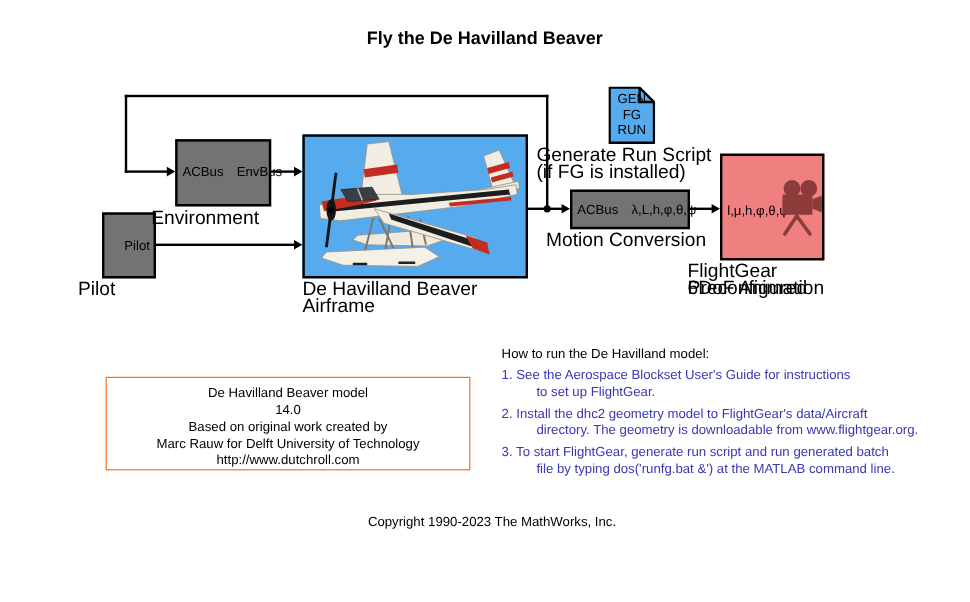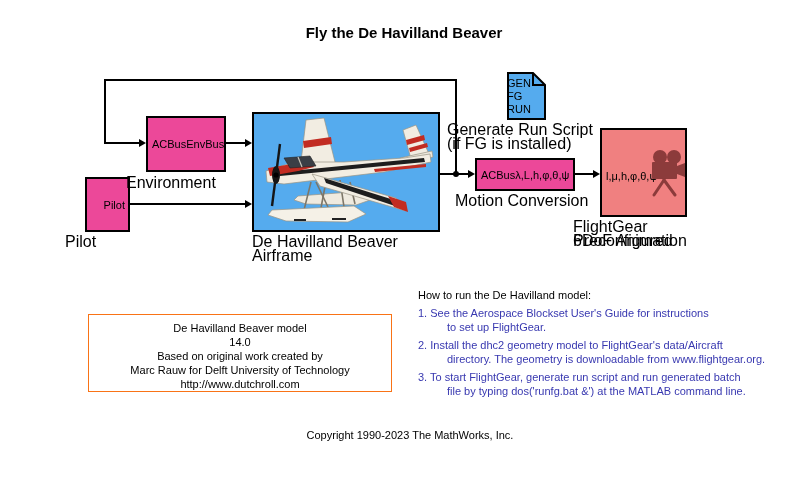--- a/index.html
+++ b/index.html
@@ -4,30 +4,30 @@
 <style>
   html,body{margin:0;padding:0;background:#fff;}
   #canvas{
     position:relative;width:808px;height:502px;background:#ffffff;
     font-family:"Liberation Sans","DejaVu Sans",sans-serif;color:#000;overflow:hidden;
   }
   .abs{position:absolute;}
   #title{left:0;top:24px;width:808px;text-align:center;font-size:15px;font-weight:bold;}
   
   .blk{position:absolute;box-sizing:border-box;border:2px solid #000;font-size:11px;}
-  .orange{background:#ec4899;}
+  .orange{background:#737373;gap:11px;}
   .salmon{background:#F08080;}
   #blk-environment{left:146px;top:116px;width:80px;height:56px;display:flex;justify-content:space-between;align-items:center;padding:0 4px;}
   #blk-pilot{left:85px;top:177px;width:45px;height:55px;display:flex;justify-content:flex-end;align-items:center;padding-right:3px;}
   #blk-airframe{left:252px;top:112px;width:188px;height:120px;background:#55ABEE;padding:0;}
   #blk-mc{left:475px;top:158px;width:100px;height:33px;display:flex;justify-content:space-between;align-items:center;padding:0 4px;}
   #blk-fg{left:600px;top:128px;width:87px;height:89px;}
   #blk-gen{left:507px;top:72px;width:39px;height:48px;border:none;background:transparent;}
   #blk-gen svg.doc{position:absolute;left:0;top:0;}
-  #blk-gen .gen-text{position:absolute;left:0;top:5px;width:39px;font-size:11px;line-height:13px;font-weight:normal;}
+  #blk-gen .gen-text{position:absolute;left:0;top:5px;width:39px;text-align:center;font-size:11px;line-height:13px;font-weight:normal;}
   #fg-port{position:absolute;left:4px;top:40px;font-size:11px;}
   #fg-cam{position:absolute;left:47px;top:19px;}
   
   .blabel{position:absolute;font-size:16px;line-height:14px;}
   
   .wire{position:absolute;background:#000;}
   .arr{position:absolute;width:0;height:0;border-top:4px solid transparent;border-bottom:4px solid transparent;border-left:7px solid #000;}
   .dot{position:absolute;width:6px;height:6px;border-radius:50%;background:#000;}
   
   #info-box{left:88px;top:314px;width:304px;height:78px;box-sizing:border-box;border:1px solid #f97316;

